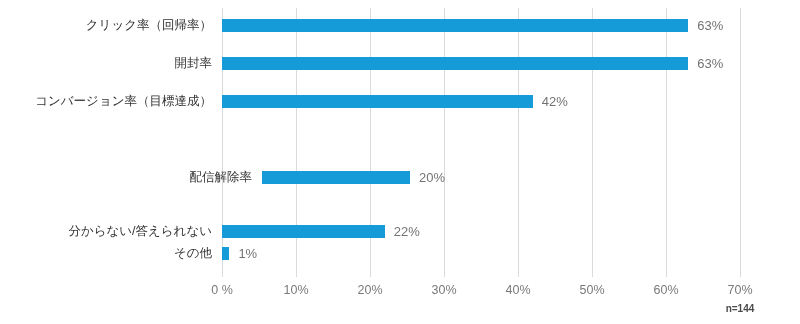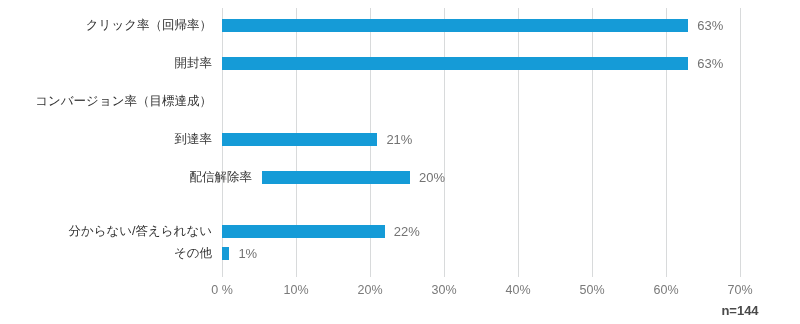--- a/index.html
+++ b/index.html
@@ -106,21 +106,21 @@
     color: #7a7a7a;
     white-space: nowrap;
   }
 
   .sample-size {
     position: absolute;
     top: 303px;
     width: 60px;
     margin-left: -30px;
     text-align: center;
-    font-size: 13px;
+    font-size: 10px;
     font-weight: bold;
     color: #4a4a4a;
     white-space: nowrap;
   }
 </style>
 </head>
 <body>
 
 <div id="chart-root">
 
@@ -145,26 +145,23 @@
       </div>
       <div class="row" style="top: 44px;">
         <div class="cat-label">開封率</div>
         <div class="bar-wrap">
           <div class="bar" style="width: 466.2px; background: rgb(21, 155, 215);"></div>
           <div class="bar-value">63%</div>
         </div>
       </div>
       <div class="row" style="top: 82px;">
         <div class="cat-label">コンバージョン率（目標達成）</div>
-      </div>
-      <div class="row" style="top: 120px;">
-        <div class="cat-label">到達率</div>
         <div class="bar-wrap">
-          <div class="bar" style="width: 155.4px; background: rgb(21, 155, 215);"></div>
-          <div class="bar-value">21%</div>
+          <div class="bar" style="width: 310.8px; background: rgb(21, 155, 215);"></div>
+          <div class="bar-value">42%</div>
         </div>
       </div>
       <div class="row" style="top: 158px; margin-left: 40px;">
         <div class="cat-label">配信解除率</div>
         <div class="bar-wrap">
           <div class="bar" style="width: 148px; background: rgb(21, 155, 215);"></div>
           <div class="bar-value">20%</div>
         </div>
       </div>
       <div class="row" style="top: 212px;">

